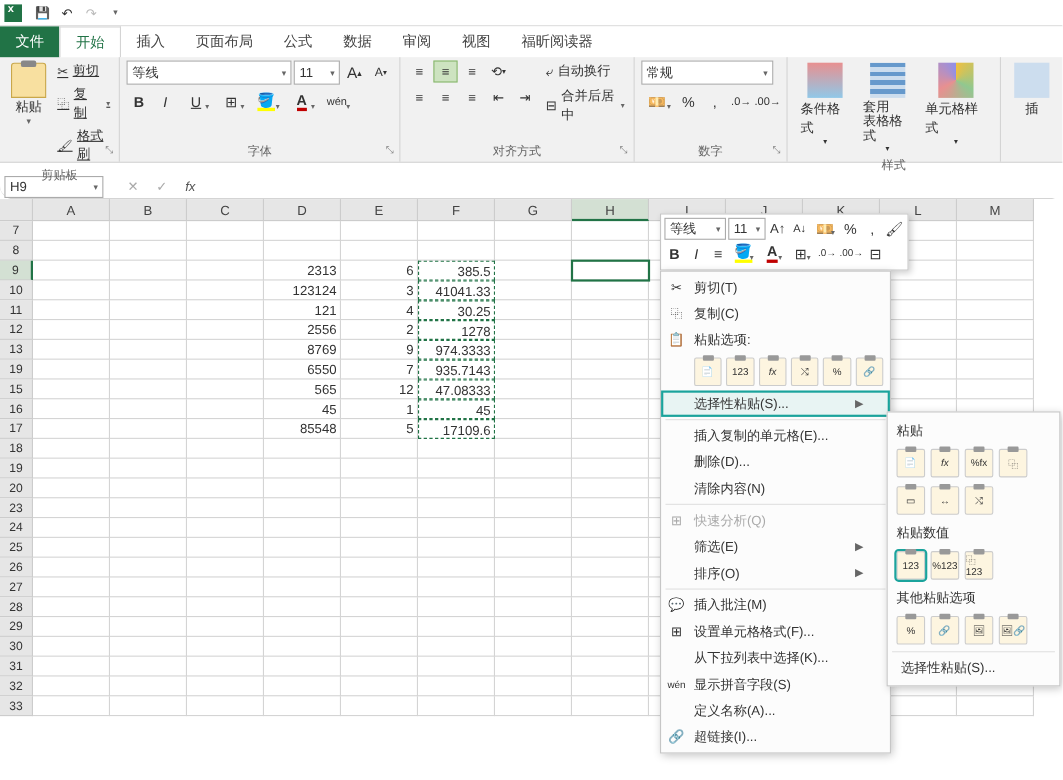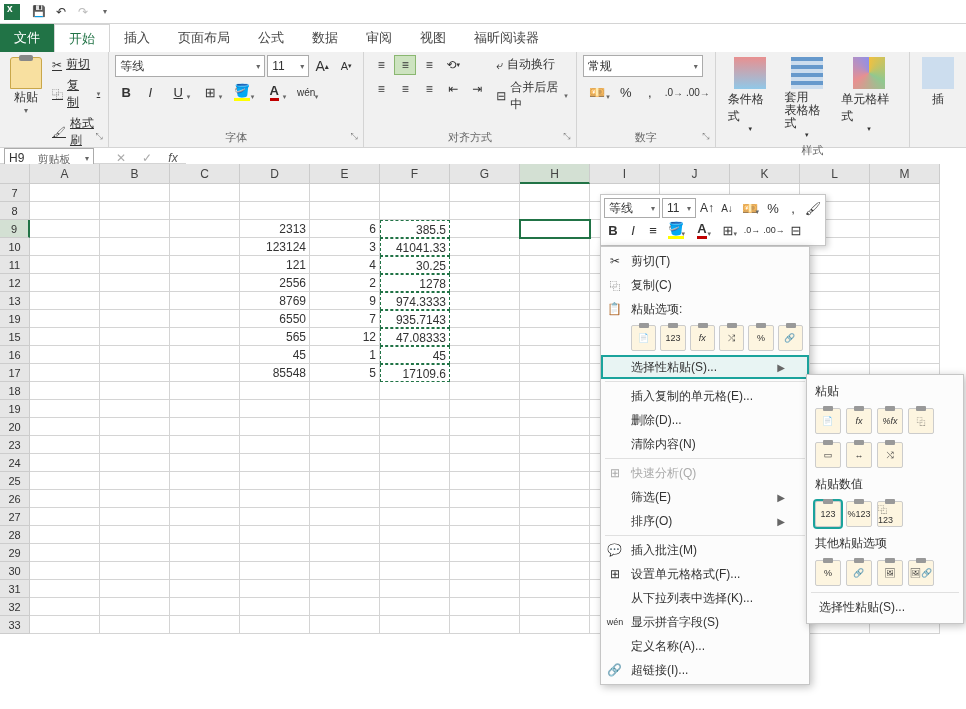--- a/index.html
+++ b/index.html
@@ -45,21 +45,21 @@
 .align-body { display: flex; flex-direction: column; gap: 4px; }
 .align-row { display: flex; gap: 2px; }
 .align-btn { width: 22px; height: 20px; display: flex; align-items: center; justify-content: center; cursor: pointer; border: 1px solid transparent; }
 .align-btn.active { background: #cde3c0; border-color: #8ab770; }
 
 
 .big-btn { display: flex; flex-direction: column; align-items: center; padding: 2px 6px; cursor: pointer; font-size: 12px; }
 .big-icon { width: 32px; height: 32px; margin-bottom: 2px; }
 
 
-.formula-bar { height: 16px; border-bottom: 1px solid #d4d4d4; display: flex; align-items: flex-start; }
+.formula-bar { height: 33px; border-bottom: 1px solid #d4d4d4; display: flex; align-items: flex-end; border-radius: 12px; }
 .name-box { width: 90px; height: 20px; border: 1px solid #ababab; margin: 0 4px; padding: 0 4px; display: flex; align-items: center; font-size: 12px; background: #fff; }
 .name-box-arrow { margin-left: auto; font-size: 8px; color: #666; }
 .fb-btn { width: 26px; height: 20px; display: flex; align-items: center; justify-content: center; color: #aaa; cursor: pointer; }
 .fb-input { flex: 1; height: 20px; border: none; outline: none; padding: 0 6px; }
 
 
 .grid-area { position: relative; height: 560px; overflow: hidden; }
 .col-headers { display: flex; height: 20px; }
 .corner { width: 30px; height: 20px; background: #e6e6e6; border-right: 1px solid #ccc; border-bottom: 1px solid #ccc; }
 .col-h { width: 70px; height: 20px; background: #e6e6e6; border-right: 1px solid #ccc; border-bottom: 1px solid #ccc; text-align: center; line-height: 20px; font-size: 12px; color: #444; }
@@ -813,21 +813,21 @@
       <span class="ctx-icon">🔗</span>
       <span>超链接(I)...</span>
     </div>
 </div>
 
 <div class="submenu">
   <div class="sub-heading">粘贴</div>
   <div class="sub-row">
     <div class="paste-opt">📄</div>
     <div class="paste-opt" style="font-style:italic">fx</div>
-    <div class="paste-opt" style="font-style:italic">%fx</div>
+    <div class="paste-opt" style="">%fx</div>
     <div class="paste-opt">⿻</div>
   </div>
   <div class="sub-row">
     <div class="paste-opt">▭</div>
     <div class="paste-opt">↔</div>
     <div class="paste-opt">⤭</div>
   </div>
   <div class="sub-heading">粘贴数值</div>
   <div class="sub-row">
     <div class="paste-opt hl">123</div>

